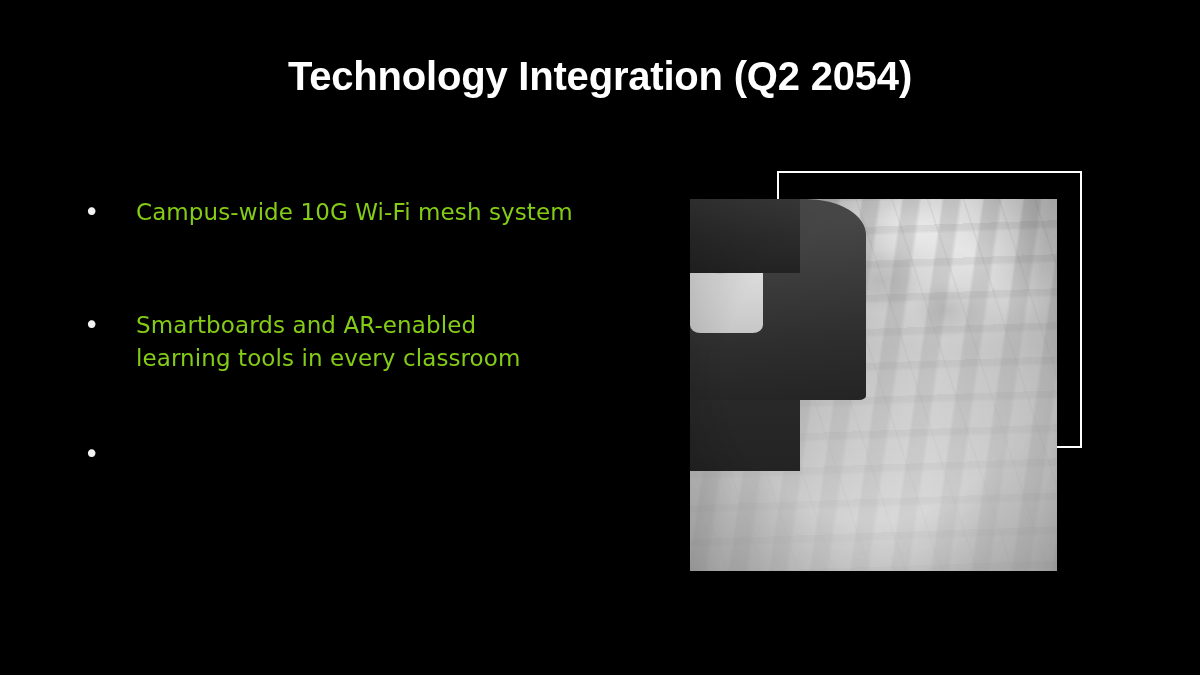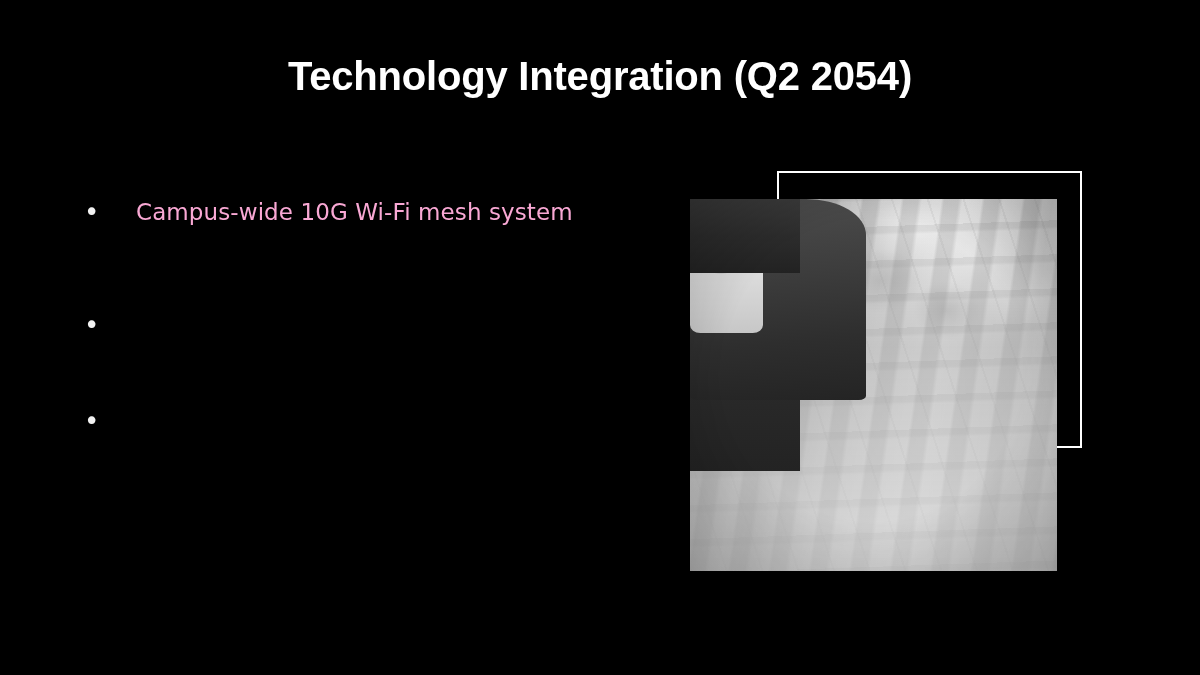--- a/index.html
+++ b/index.html
@@ -58,21 +58,21 @@
     color: #f2f2f2;
     font-size: 26px;
     line-height: 33px;
     text-align: left;
     padding-left: 6px;
     box-sizing: border-box;
     font-family: "DejaVu Sans", sans-serif;
   }
   .bullet-text {
     flex: 1 1 auto;
-    color: #f9a8d4;
+    color: #84cc16;
     font-family: "DejaVu Sans", "Liberation Sans", sans-serif;
     font-size: 23px;
     line-height: 33px;
     font-weight: 400;
     letter-spacing: 0.1px;
     white-space: pre-line;
   }
 
   
   #media-group {
@@ -232,20 +232,22 @@
 
   <div id="bullet-list">
 
     <div class="bullet-row b0">
       <span class="bullet-marker">•</span>
       <span class="bullet-text"> Campus-wide 10G Wi-Fi mesh system</span>
     </div>
 
     <div class="bullet-row b1">
       <span class="bullet-marker">•</span>
+      <span class="bullet-text">Smartboards and AR-enabled
+learning tools in every classroom</span>
     </div>
 
     <div class="bullet-row b2">
       <span class="bullet-marker">•</span>
     </div>
 
   </div>
 
   <div id="media-group">
 

